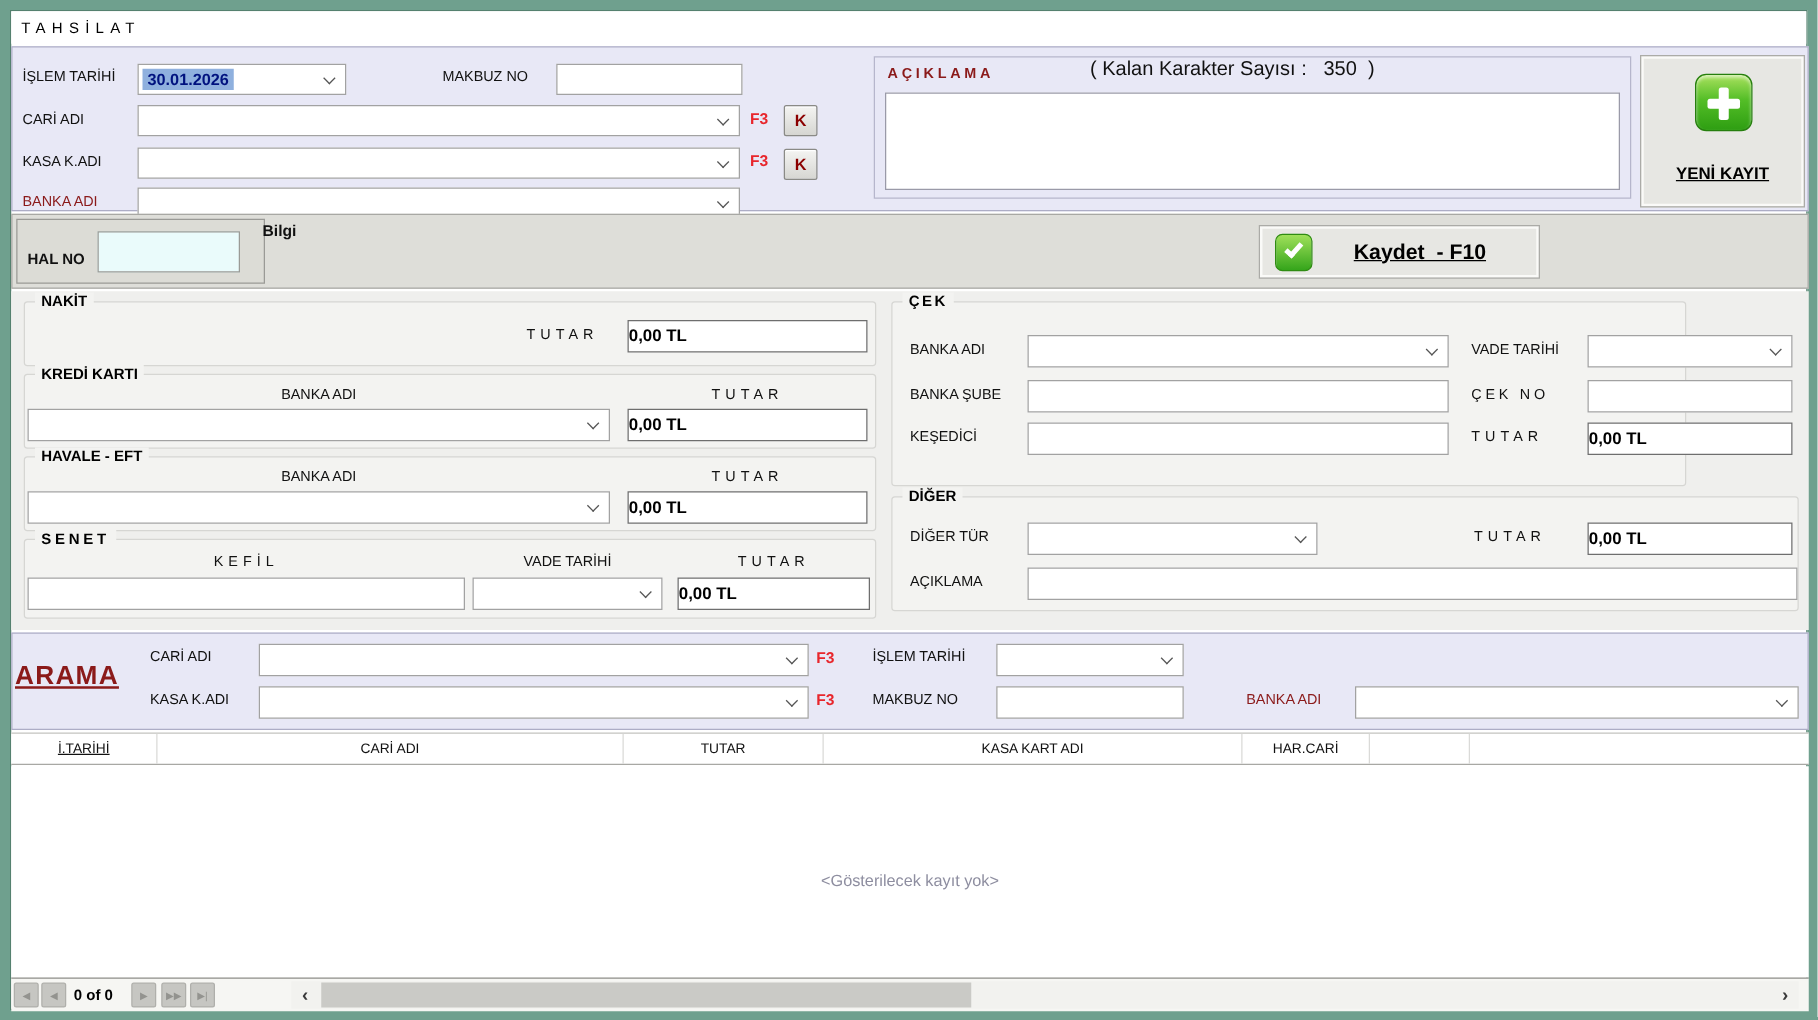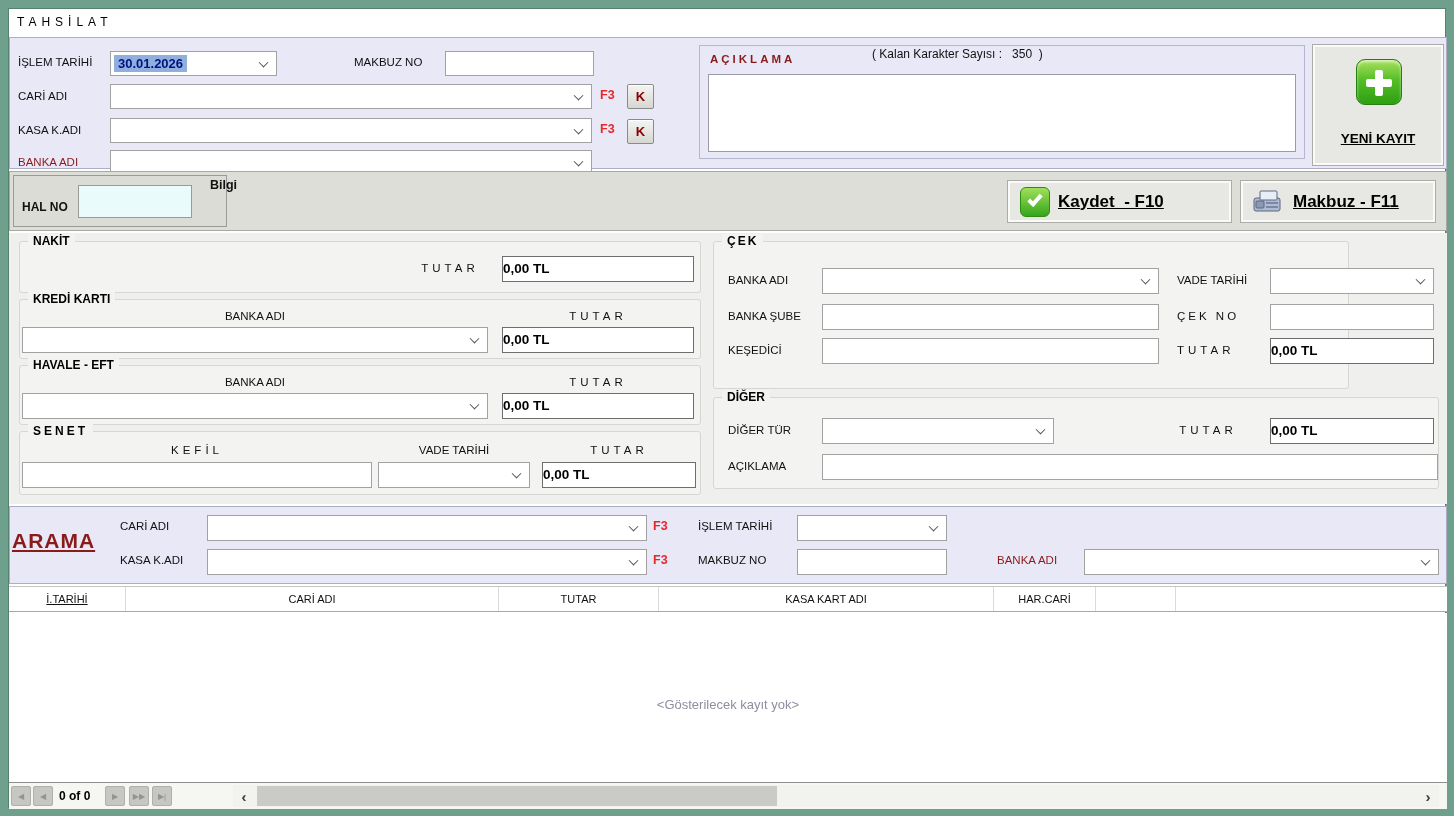--- a/index.html
+++ b/index.html
@@ -82,55 +82,45 @@
       <span class="abs f3" style="left:590px;top:84px;">F3</span>
       <div class="kbtn" style="left:617px;top:81px;">K</div>
 
       <span class="abs lbl dred" style="left:8px;top:118px;">BANKA ADI</span>
       <div class="combo" style="left:100px;top:112px;width:482px;height:25px;">
           <span class="chev"></span>
         </div>
 
       <div class="abs" style="left:689px;top:7px;width:606px;height:114px;border:1px solid #B6B6CC;">
         <span class="abs lbl dred ls3" style="left:10px;top:7px;font-weight:bold;">AÇIKLAMA</span>
-        <span class="abs lbl pre" style="left:172px;top:1px;font-size:12px;">( Kalan Karakter Sayısı :   350  )</span>
+        <span class="abs lbl pre" style="left:172px;top:1px;font-size:16px;">( Kalan Karakter Sayısı :   350  )</span>
         <div class="abs tb" style="left:8px;top:28px;width:588px;height:78px;border-color:#9A9AA8;"></div>
       </div>
 
       <div class="btn3d" style="left:1302px;top:6px;width:132px;height:122px;">
         <div class="icon-plus" style="position:absolute;left:43px;top:14px;">
             <i class="h"></i>
             <i class="v"></i>
           </div>
         <span class="cap" style="position:absolute;left:0;right:0;top:86px;text-align:center;font-size:13.5px;">YENİ KAYIT</span>
       </div>
     </div>
 
     <div class="abs info-bar">
-      <div class="abs" style="left:3px;top:3px;width:214px;height:52px;background:#DCDCD6;border:1px solid #9A9A96;text-align:right;">
+      <div class="abs" style="left:3px;top:3px;width:199px;height:52px;background:#DCDCD6;border:1px solid #9A9A96;text-align:right;">
         <span class="abs lbl" style="left:8px;top:24px;font-weight:bold;font-size:12px;">HAL NO</span>
         <div class="hal-input" style="left:64px;top:9px;width:114px;height:33px;"></div>
       </div>
       <span class="abs lbl" style="left:200px;top:6px;font-weight:bold;font-size:12.5px;">Bilgi</span>
 
       <div class="btn3d" style="left:997px;top:8px;width:225px;height:43px;display:flex;align-items:center;">
         <span class="icon-check" style="margin-left:12px;">
             <i></i>
           </span>
-        <span class="cap" style="margin-left:8px;font-size:17px;text-align:right;">Kaydet  - F10</span>
-      </div>
-      <div class="btn3d" style="left:1230px;top:8px;width:196px;height:43px;display:flex;align-items:center;">
-        <svg width="32" height="28" viewBox="0 0 32 28" style="margin-left:10px;">
-          <rect x="3" y="10" width="26" height="13" rx="2" fill="#AEBBD2" stroke="#5A6880"></rect>
-          <rect x="9" y="3" width="17" height="9" rx="1" fill="#E8EEF8" stroke="#5A6880"></rect>
-          <rect x="5" y="13" width="8" height="7" rx="1" fill="#8A98B4" stroke="#5A6880"></rect>
-          <rect x="15" y="14" width="12" height="2" fill="#7A88A4"></rect>
-          <rect x="15" y="18" width="12" height="2" fill="#7A88A4"></rect>
-        </svg>
-        <span class="cap" style="margin-left:10px;font-size:17px;">Makbuz - F11</span>
+        <span class="cap" style="margin-left:33px;font-size:17px;text-align:right;">Kaydet  - F10</span>
       </div>
     </div>
 
     <div class="abs payments">
 
       <div class="group" style="left:10px;top:8px;width:682px;height:52px;">
         <span class="gtitle">NAKİT</span>
         <span class="flabel ls4" style="left:380px;top:20px;width:100px;">TUTAR</span>
         <div class="amt" style="left:482px;top:14px;width:192px;height:26px;">0,00 TL</div>
       </div>

